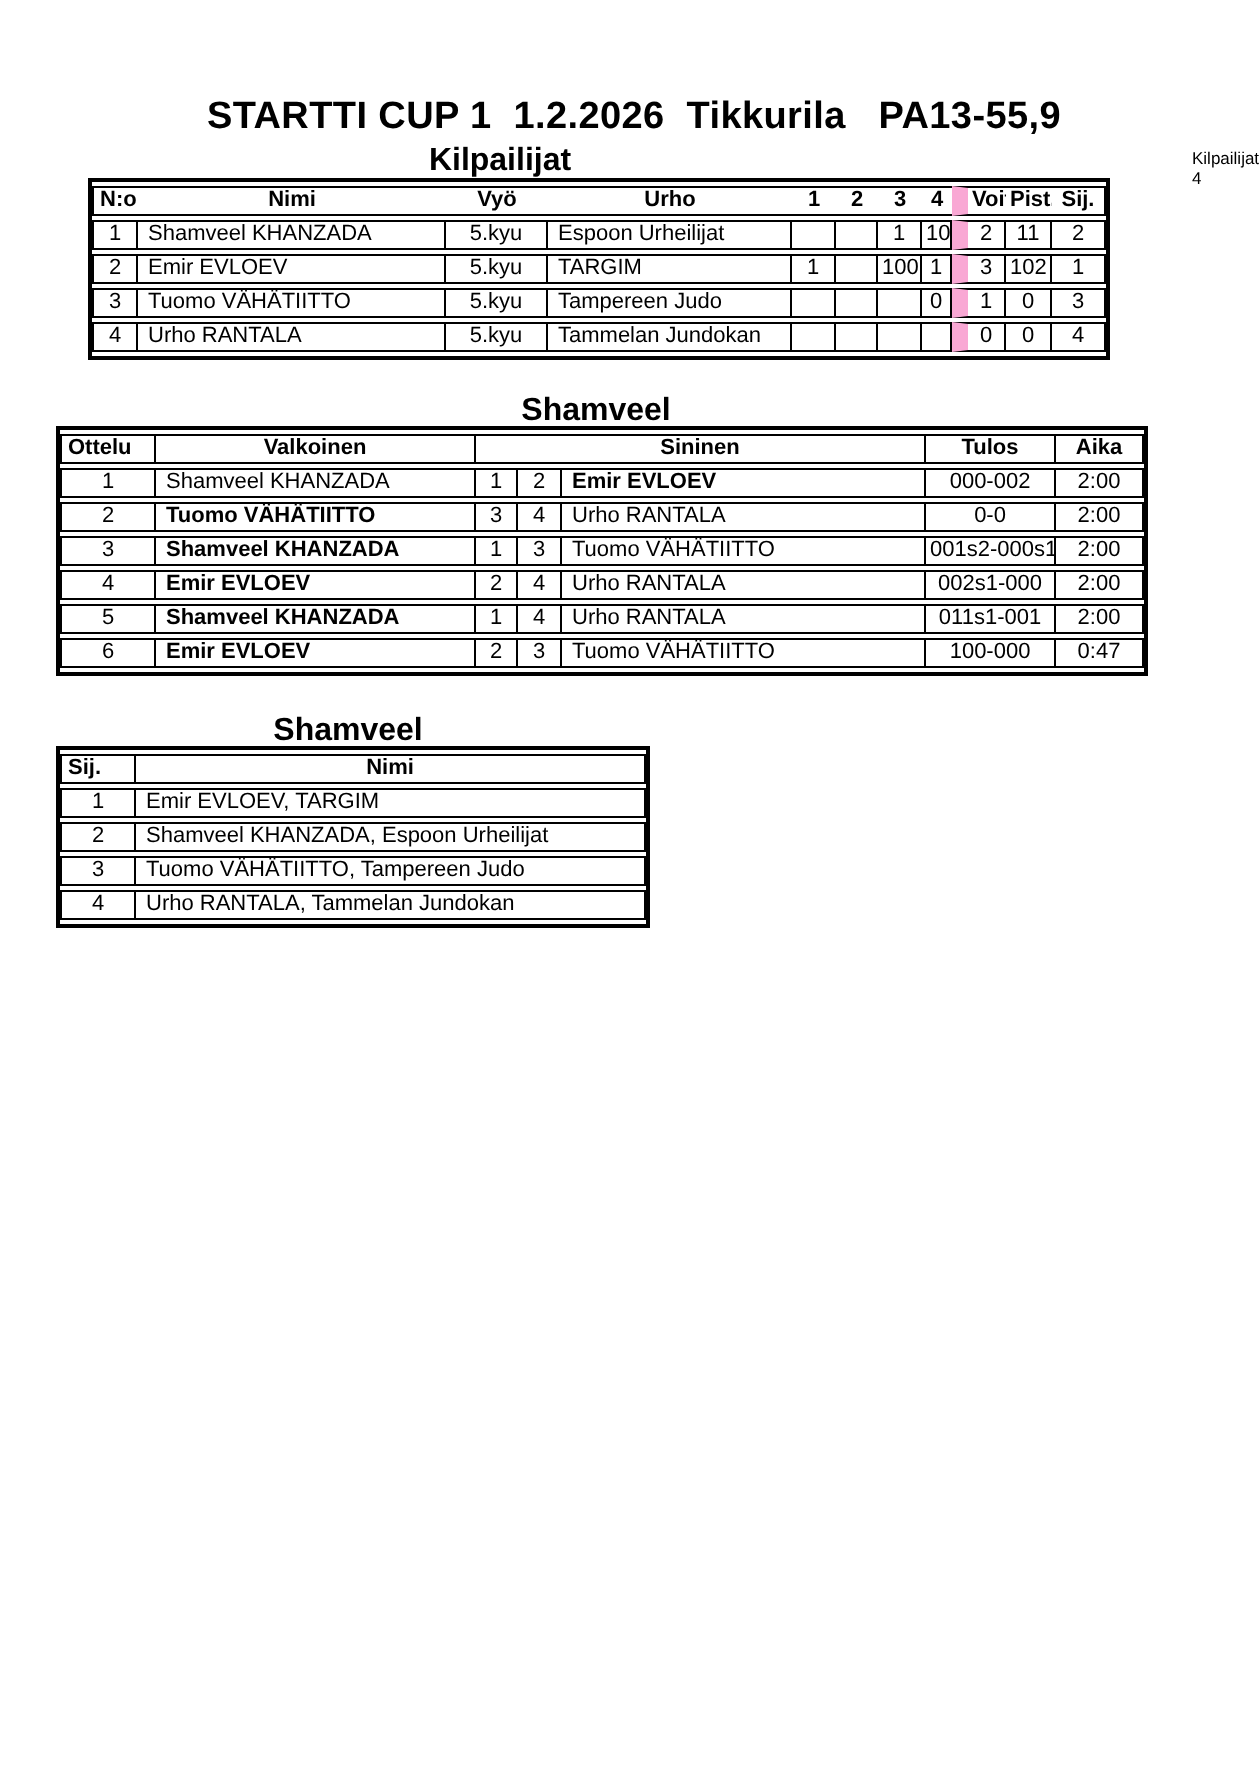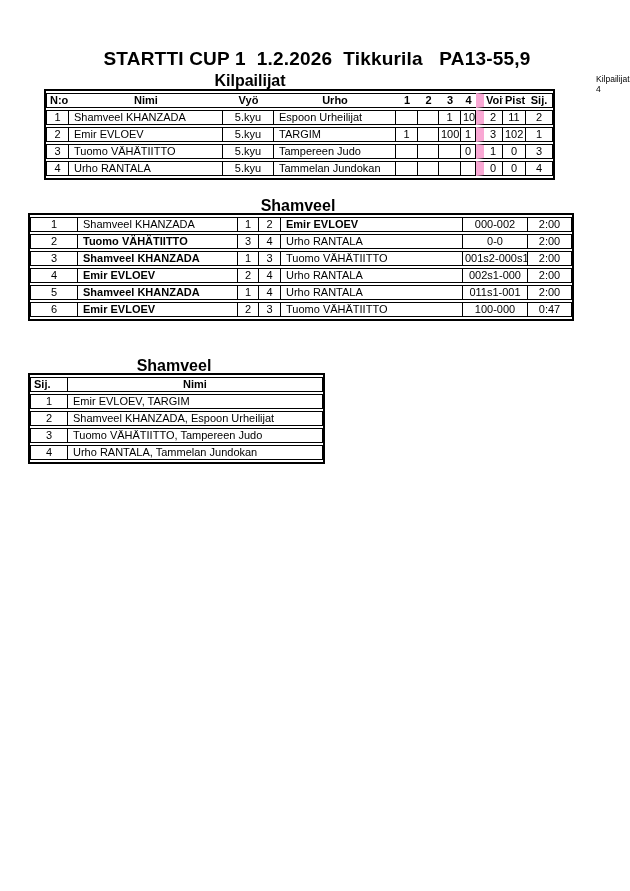--- a/index.html
+++ b/index.html
@@ -131,20 +131,27 @@
       <colgroup>
         <col style="width:48px">
           <col style="width:160px">
           <col style="width:21px">
           <col style="width:22px">
         <col style="width:182px">
           <col style="width:65px">
           <col style="width:44px">
       </colgroup>
       <tbody>
+          <tr>
+        <th class="bL bR hl">Ottelu</th>
+        <th class="bR">Valkoinen</th>
+        <th class="bR" colspan="3">Sininen</th>
+        <th class="bR">Tulos</th>
+        <th class="bR">Aika</th>
+      </tr>
       <tr>
         <td class="bL bR">1</td>
         <td class="bR al">Shamveel KHANZADA</td>
         <td class="bR">1</td>
         <td class="bR">2</td>
         <td class="bR al bold">Emir EVLOEV</td>
         <td class="bR">000-002</td>
         <td class="bR">2:00</td>
       </tr>
       <tr>

